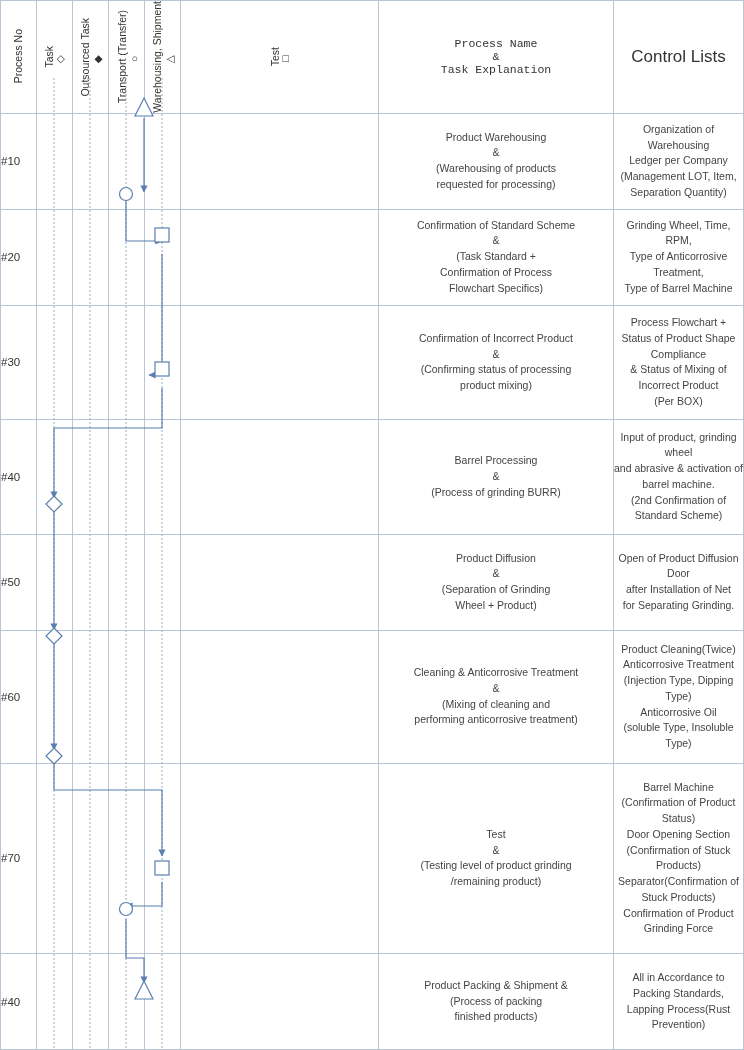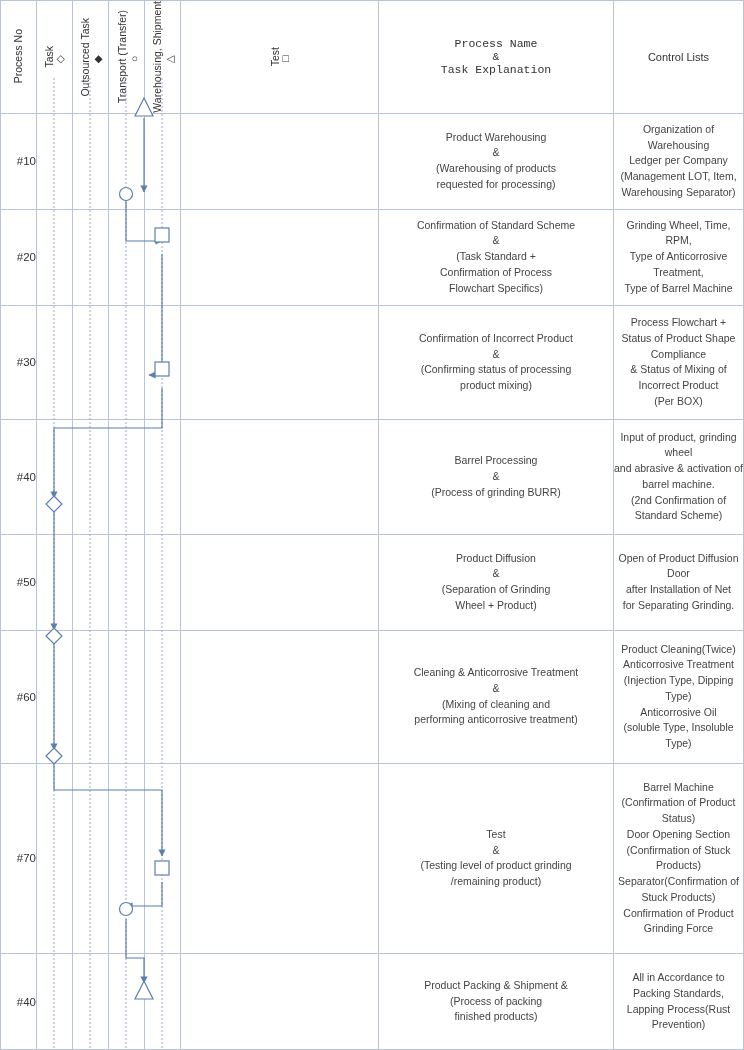--- a/index.html
+++ b/index.html
@@ -50,21 +50,21 @@
   th.h-sym {
     width: 36px;
   }
   th.h-name {
     width: 198px;
     font-size: 11.5px;
     font-family: Liberation Mono, monospace;
   }
   th.h-control {
     width: 235px;
-    font-size: 11px;
+    font-size: 17px;
   }
   th.h-remark {
     width: 130px;
     font-size: 11.5px;
   }
   
   .vlabel {
     writing-mode: vertical-rl;
     transform: rotate(180deg);
     white-space: nowrap;
@@ -85,21 +85,21 @@
     margin-top: 2px;
   }
   .two-line {
     line-height: 1.35;
   }
   
   tbody tr {
     height: 80px;
   }
   td.c-no {
-    text-align: right;
+    text-align: left;
     font-size: 11.5px;
     color: #333;
   }
   td.c-lane {
     position: relative;
     padding: 0;
   }
   td.c-name, td.c-control {
     text-align: center;
     font-size: 10.5px;
@@ -196,21 +196,21 @@
         <td class="c-name">
           <div>Product Warehousing</div>
           <div>&amp;</div>
           <div>(Warehousing of products</div>
           <div>requested for processing)</div>
         </td>
         <td class="c-control">
           <div>Organization of Warehousing</div>
           <div>Ledger per Company</div>
           <div>(Management LOT, Item,</div>
-          <div>Warehousing Separator)</div>
+          <div>Separation Quantity)</div>
         </td>
         <td class="c-remark">
           
         </td>
       </tr>
 
       <tr>
         <td class="c-no">#20</td>
         <td class="c-lane"></td>
         <td class="c-lane"></td>

